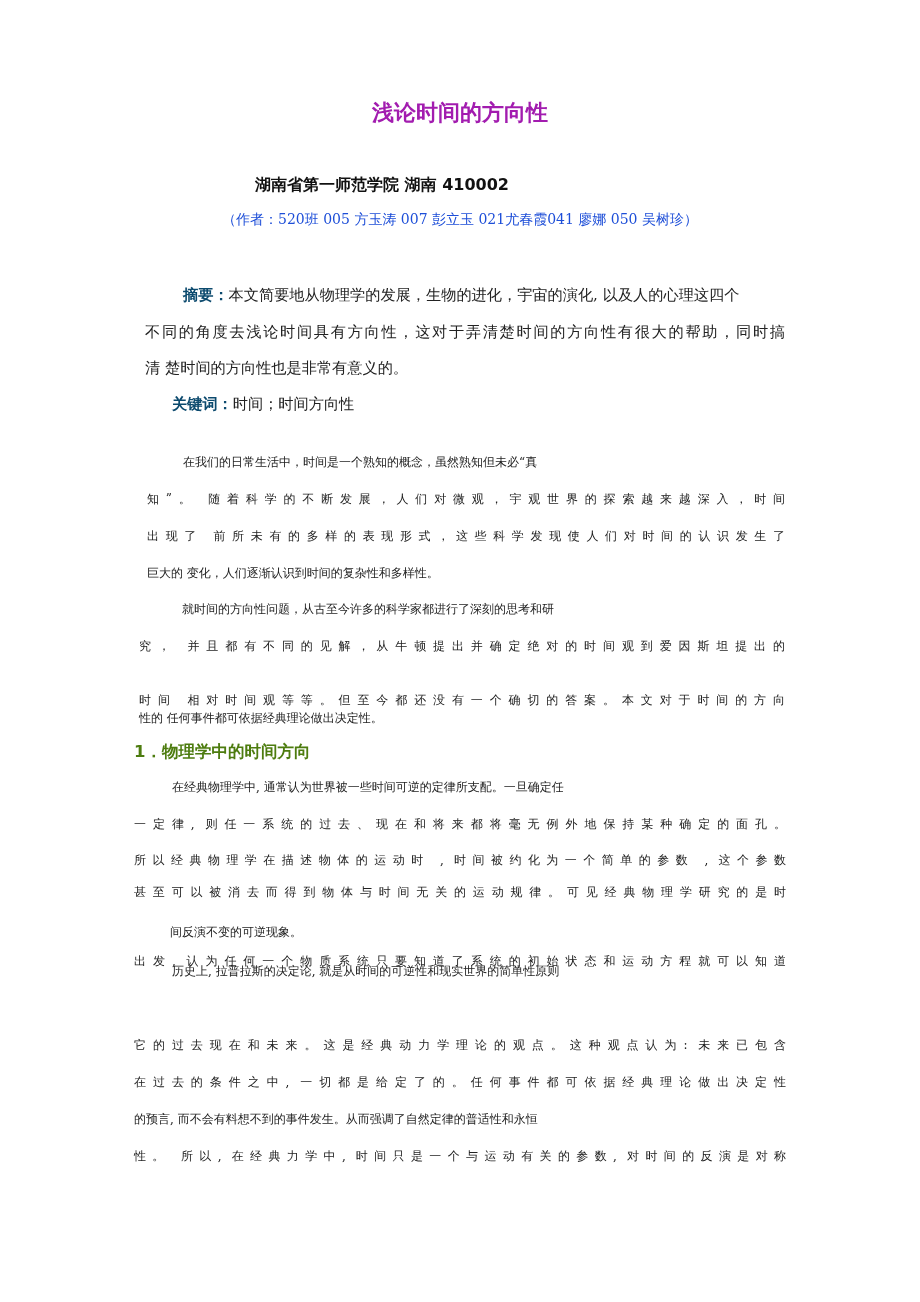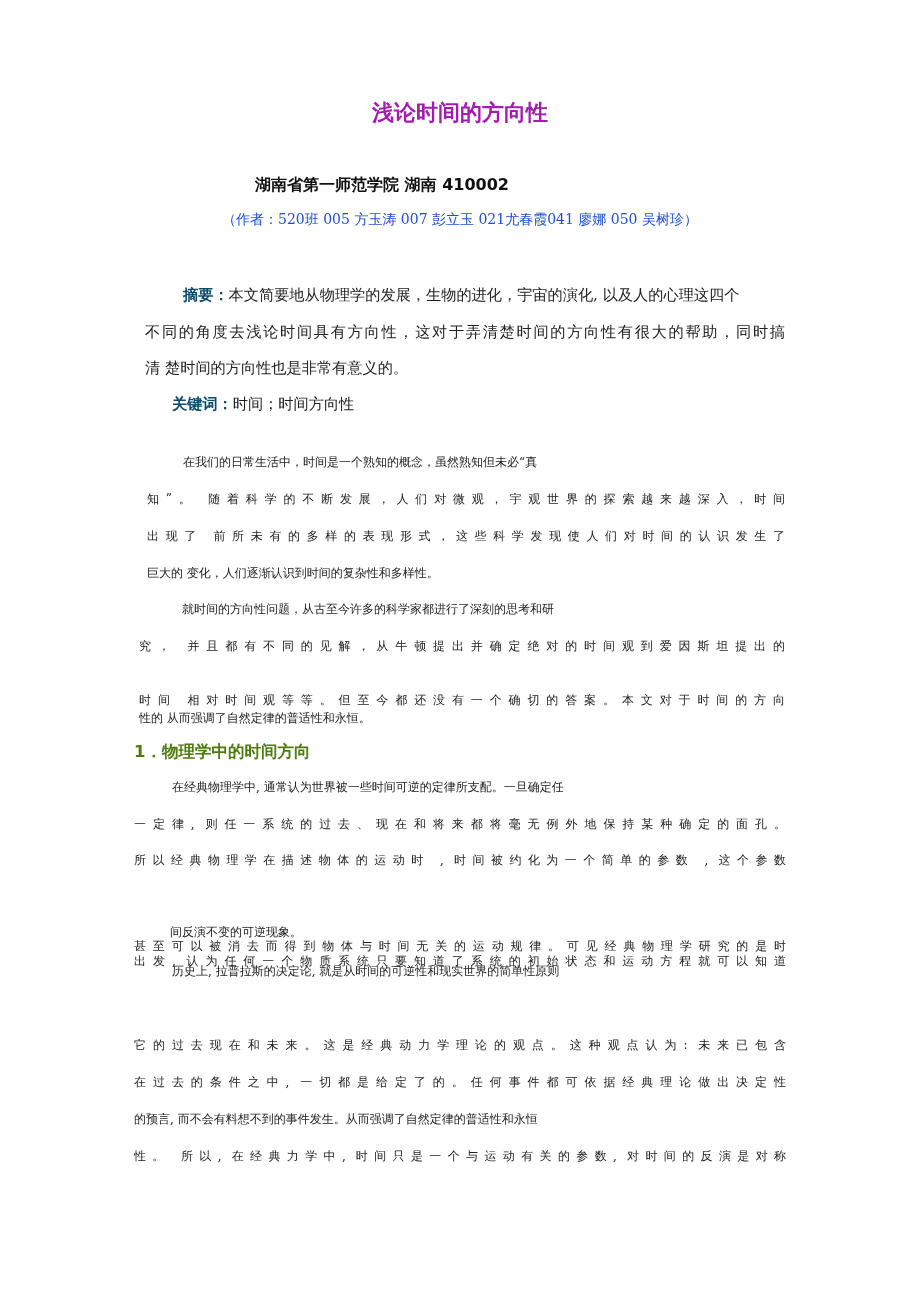--- a/index.html
+++ b/index.html
@@ -42,30 +42,30 @@
     <div class="abs line" style="left:183px; top:452px;">在我们的日常生活中，时间是一个熟知的概念，虽然熟知但未必“真</div>
     <div class="abs line just" style="left:147px; width:638px; top:489px;">知”。  随着科学的不断发展，人们对微观，宇观世界的探索越来越深入，时间</div>
     <div class="abs line just" style="left:147px; width:638px; top:526px;">出现了  前所未有的多样的表现形式，这些科学发现使人们对时间的认识发生了</div>
     <div class="abs line" style="left:147px; top:563px;">巨大的  变化，人们逐渐认识到时间的复杂性和多样性。</div>
   </div>
 
   <div>
     <div class="abs line" style="left:182px; top:599px;">就时间的方向性问题，从古至今许多的科学家都进行了深刻的思考和研</div>
     <div class="abs line just" style="left:139px; width:646px; top:636px;">究，  并且都有不同的见解，从牛顿提出并确定绝对的时间观到爱因斯坦提出的</div>
     <div class="abs line just" style="left:139px; width:646px; top:644px;margin-top:46px;">时间  相对时间观等等。但至今都还没有一个确切的答案。本文对于时间的方向</div>
-    <div class="abs line" style="left:139px; top:708px;">性的  从而强调了自然定律的普适性和永恒。</div>
+    <div class="abs line" style="left:139px; top:708px;">性的  任何事件都可依据经典理论做出决定性。</div>
   </div>
 
   <div class="abs heading" style="left:134px; top:741px;">1．物理学中的时间方向</div>
 
   <div>
     <div class="abs line" style="left:172px; top:777px;">在经典物理学中, 通常认为世界被一些时间可逆的定律所支配。一旦确定任</div>
     <div class="abs line just" style="left:134px; width:652px; top:814px;">一定律, 则任一系统的过去、现在和将来都将毫无例外地保持某种确定的面孔。</div>
     <div class="abs line just" style="left:134px; width:652px; top:850px;">所以经典物理学在描述物体的运动时  , 时间被约化为一个简单的参数  , 这个参数</div>
-    <div class="abs line just" style="left:134px; width:652px; top:936px;">甚至可以被消去而得到物体与时间无关的运动规律。可见经典物理学研究的是时</div>
+    <div class="abs line just" style="left:134px; width:652px; top:882px;">甚至可以被消去而得到物体与时间无关的运动规律。可见经典物理学研究的是时</div>
     <div class="abs line" style="left:134px; top:922px;margin-left:36px;">间反演不变的可逆现象。</div>
   </div>
 
   <div>
     <div class="abs line" style="left:172px; top:961px;">历史上, 拉普拉斯的决定论, 就是从时间的可逆性和现实世界的简单性原则</div>
     <div class="abs line just" style="left:134px; width:652px; top:951px;">出发, 认为任何一个物质系统只要知道了系统的初始状态和运动方程就可以知道</div>
     <div class="abs line just" style="left:134px; width:652px; top:1035px;">它的过去现在和未来。这是经典动力学理论的观点。这种观点认为: 未来已包含</div>
     <div class="abs line just" style="left:134px; width:652px; top:1072px;">在过去的条件之中, 一切都是给定了的。任何事件都可依据经典理论做出决定性</div>
     <div class="abs line" style="left:134px; top:1109px;">的预言, 而不会有料想不到的事件发生。从而强调了自然定律的普适性和永恒</div>
     <div class="abs line just" style="left:134px; width:652px; top:1146px;">性。  所以, 在经典力学中, 时间只是一个与运动有关的参数, 对时间的反演是对称</div>

